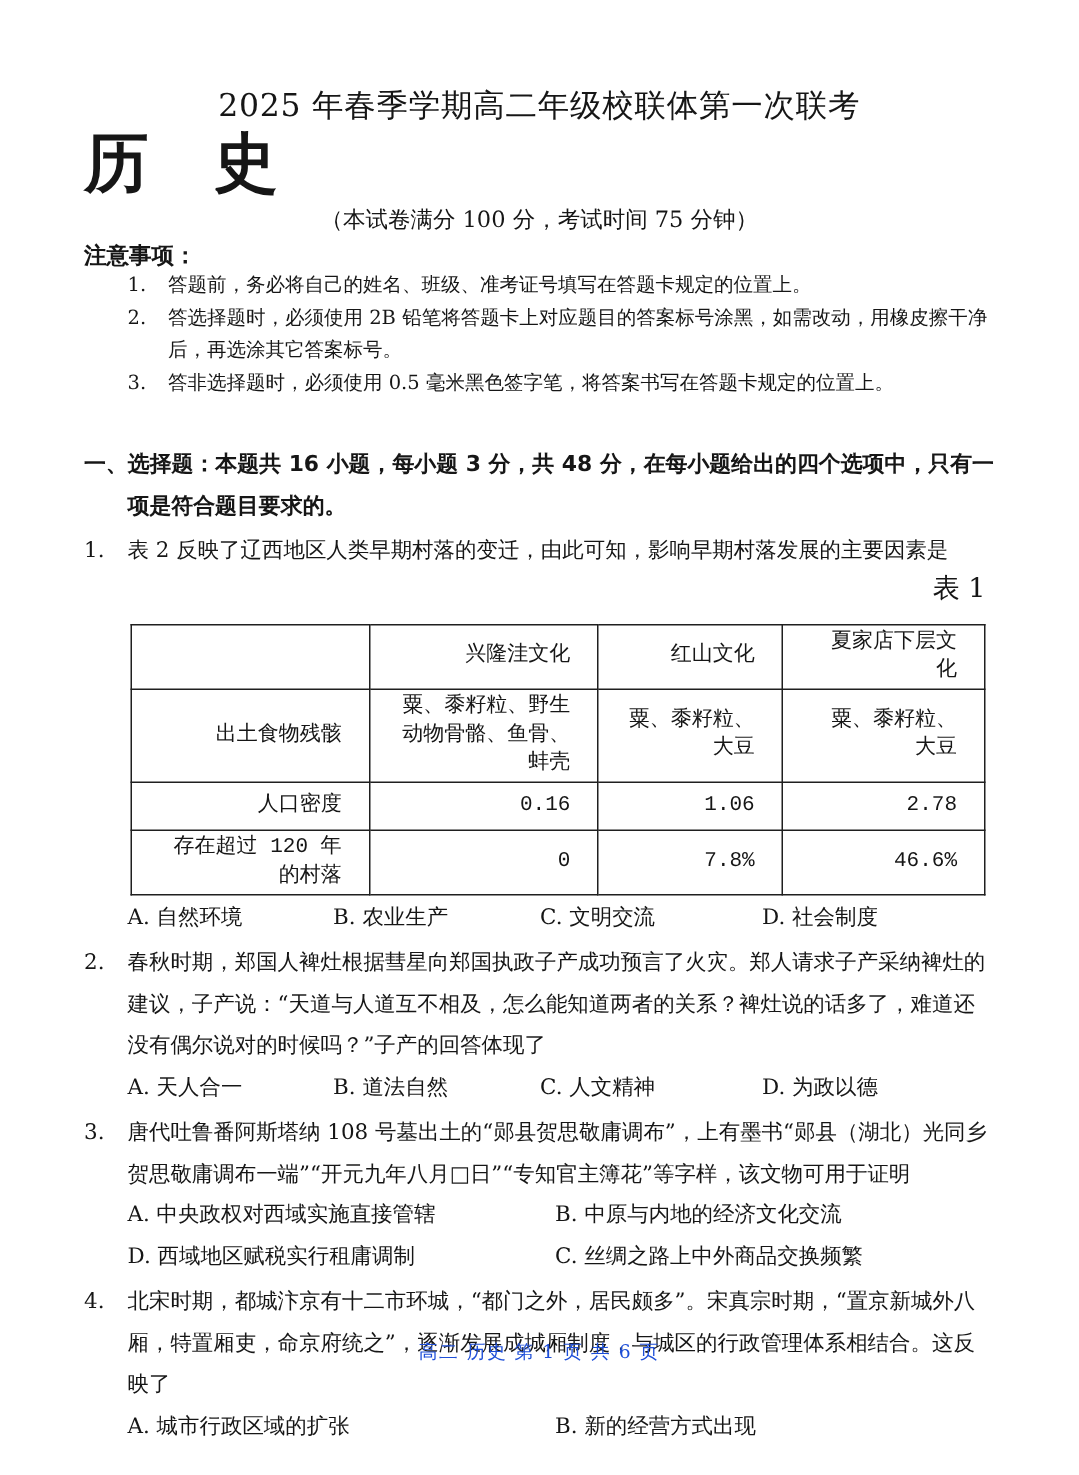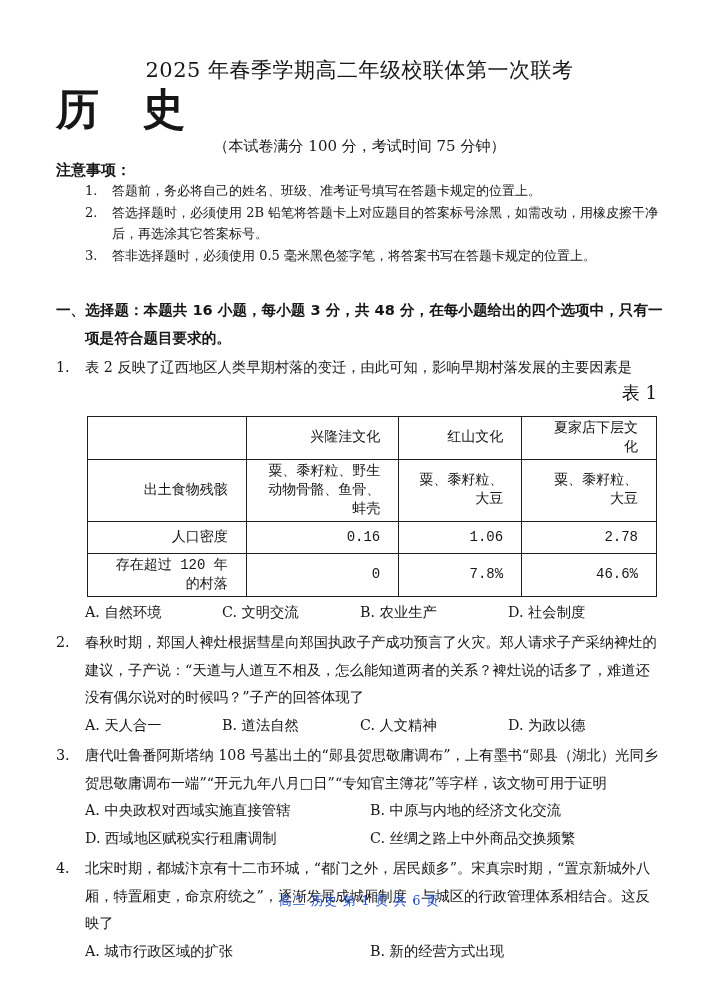--- a/index.html
+++ b/index.html
@@ -125,22 +125,22 @@
           <tr class="r3">
             <td>存在超过 120 年的村落</td>
             <td>0</td>
             <td>7.8%</td>
             <td>46.6%</td>
           </tr>
         </tbody>
       </table>
       <div class="options opt4 first">
         <span class="opt">A. 自然环境</span>
+        <span class="opt">B. 农业生产</span>
         <span class="opt">C. 文明交流</span>
-        <span class="opt">B. 农业生产</span>
         <span class="opt">D. 社会制度</span>
       </div>
     </div>
 
     <div class="question">
       <p class="q-stem">
         <span class="q-num">2.</span><span>春秋时期，郑国人裨灶根据彗星向郑国执政子产成功预言了火灾。郑人请求子产采纳裨灶的建议，子产说：“天道与人道互不相及，怎么能知道两者的关系？裨灶说的话多了，难道还没有偶尔说对的时候吗？”子产的回答体现了</span>
       </p>
       <div class="options opt4">
         <span class="opt">A. 天人合一</span>

